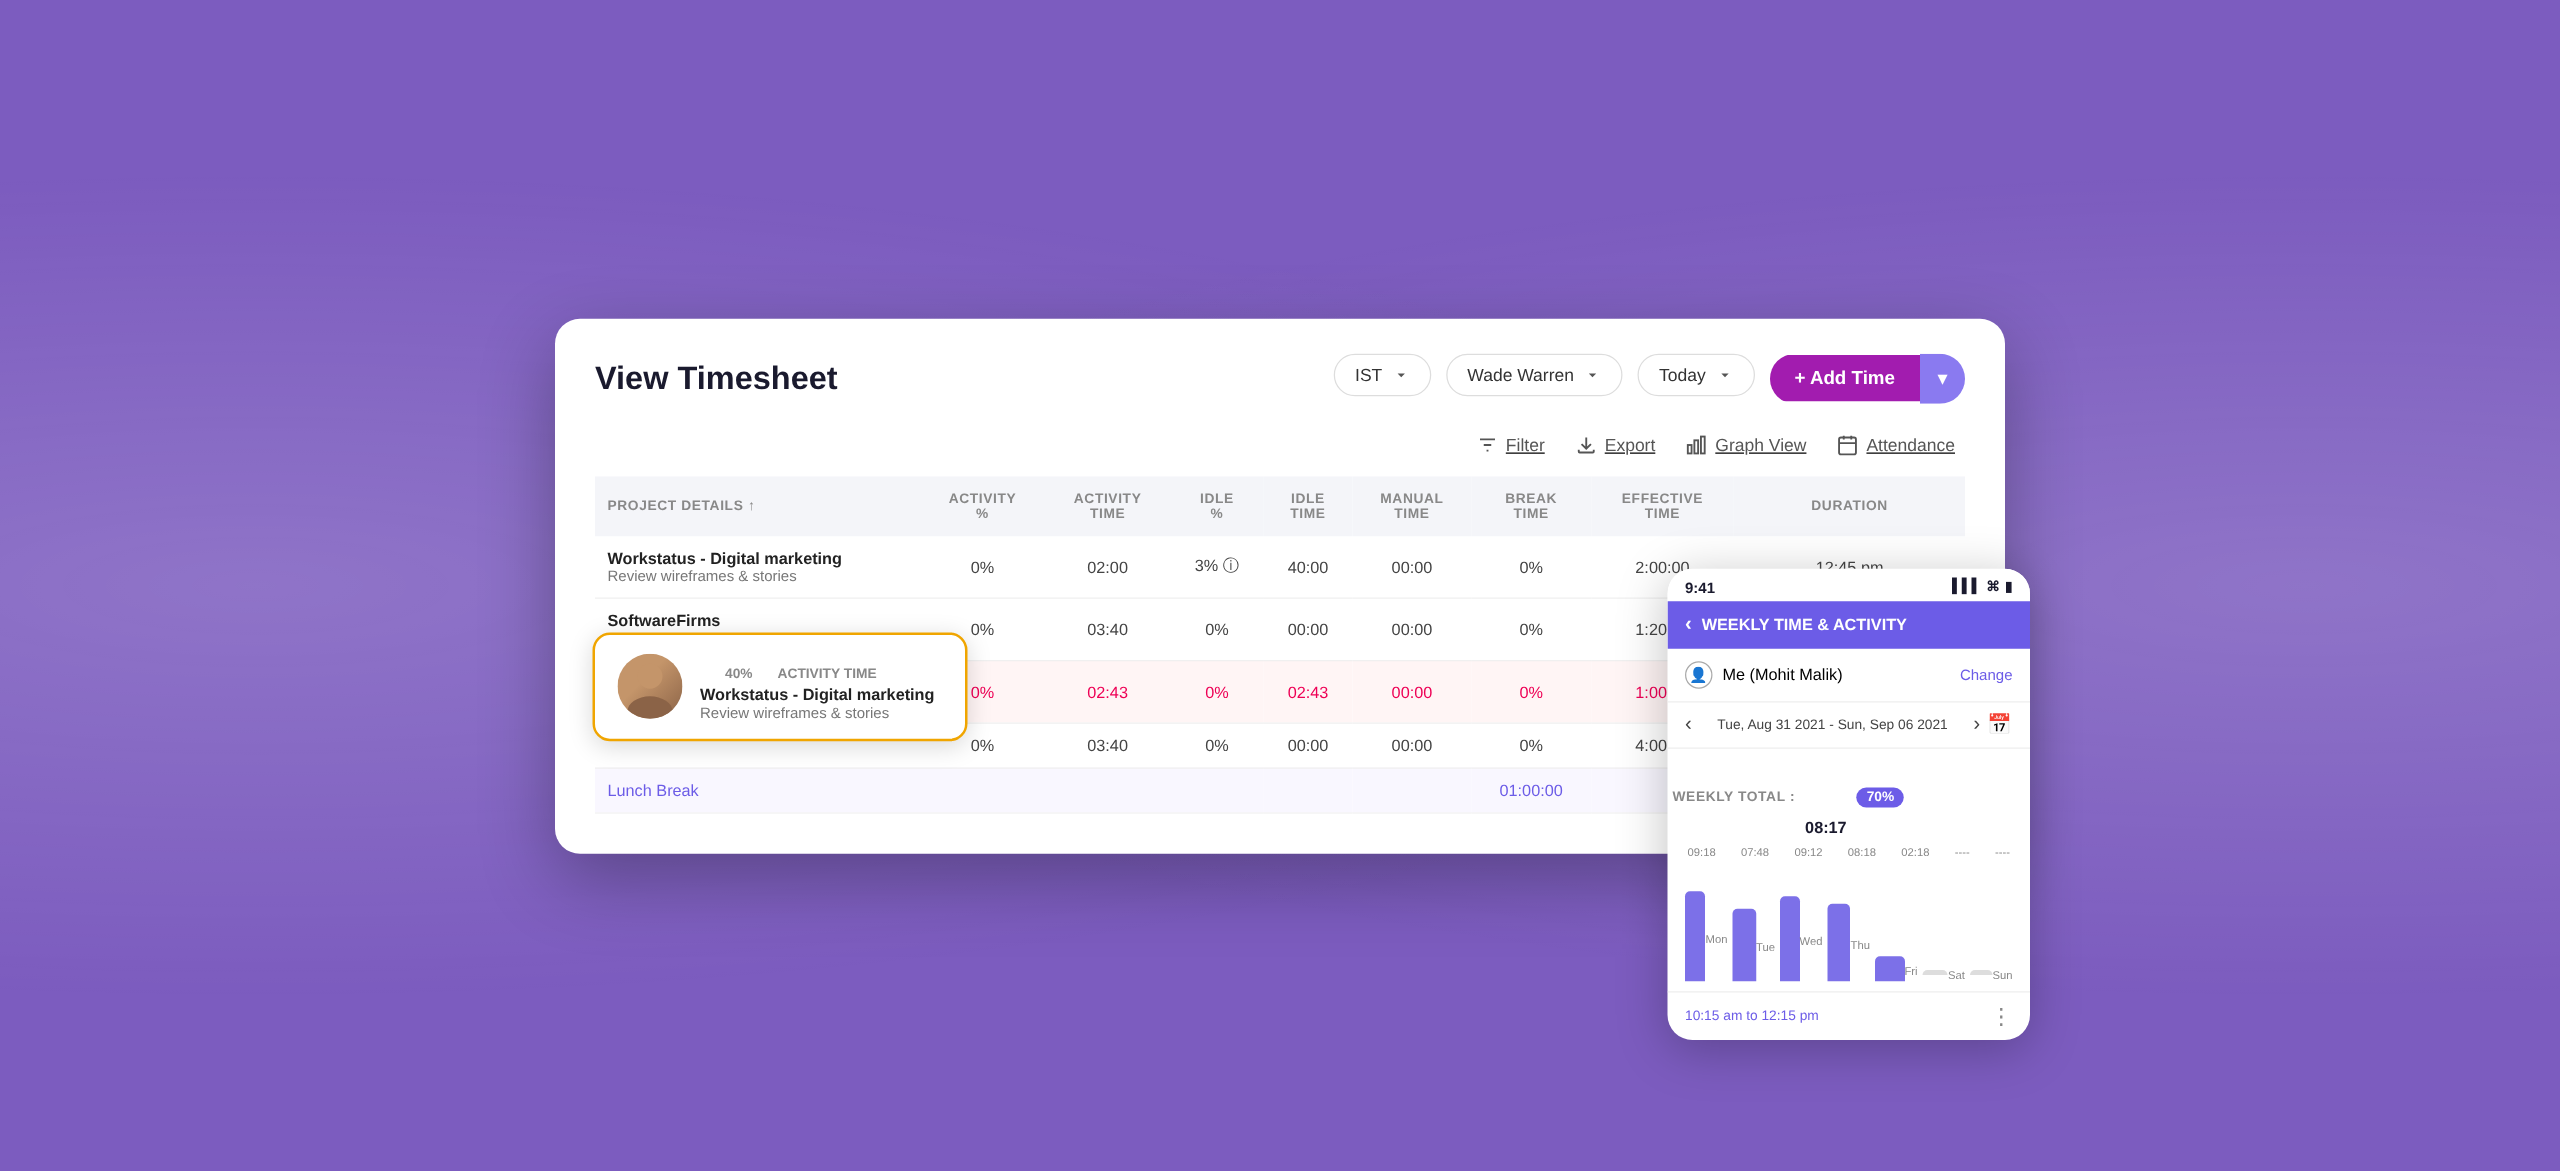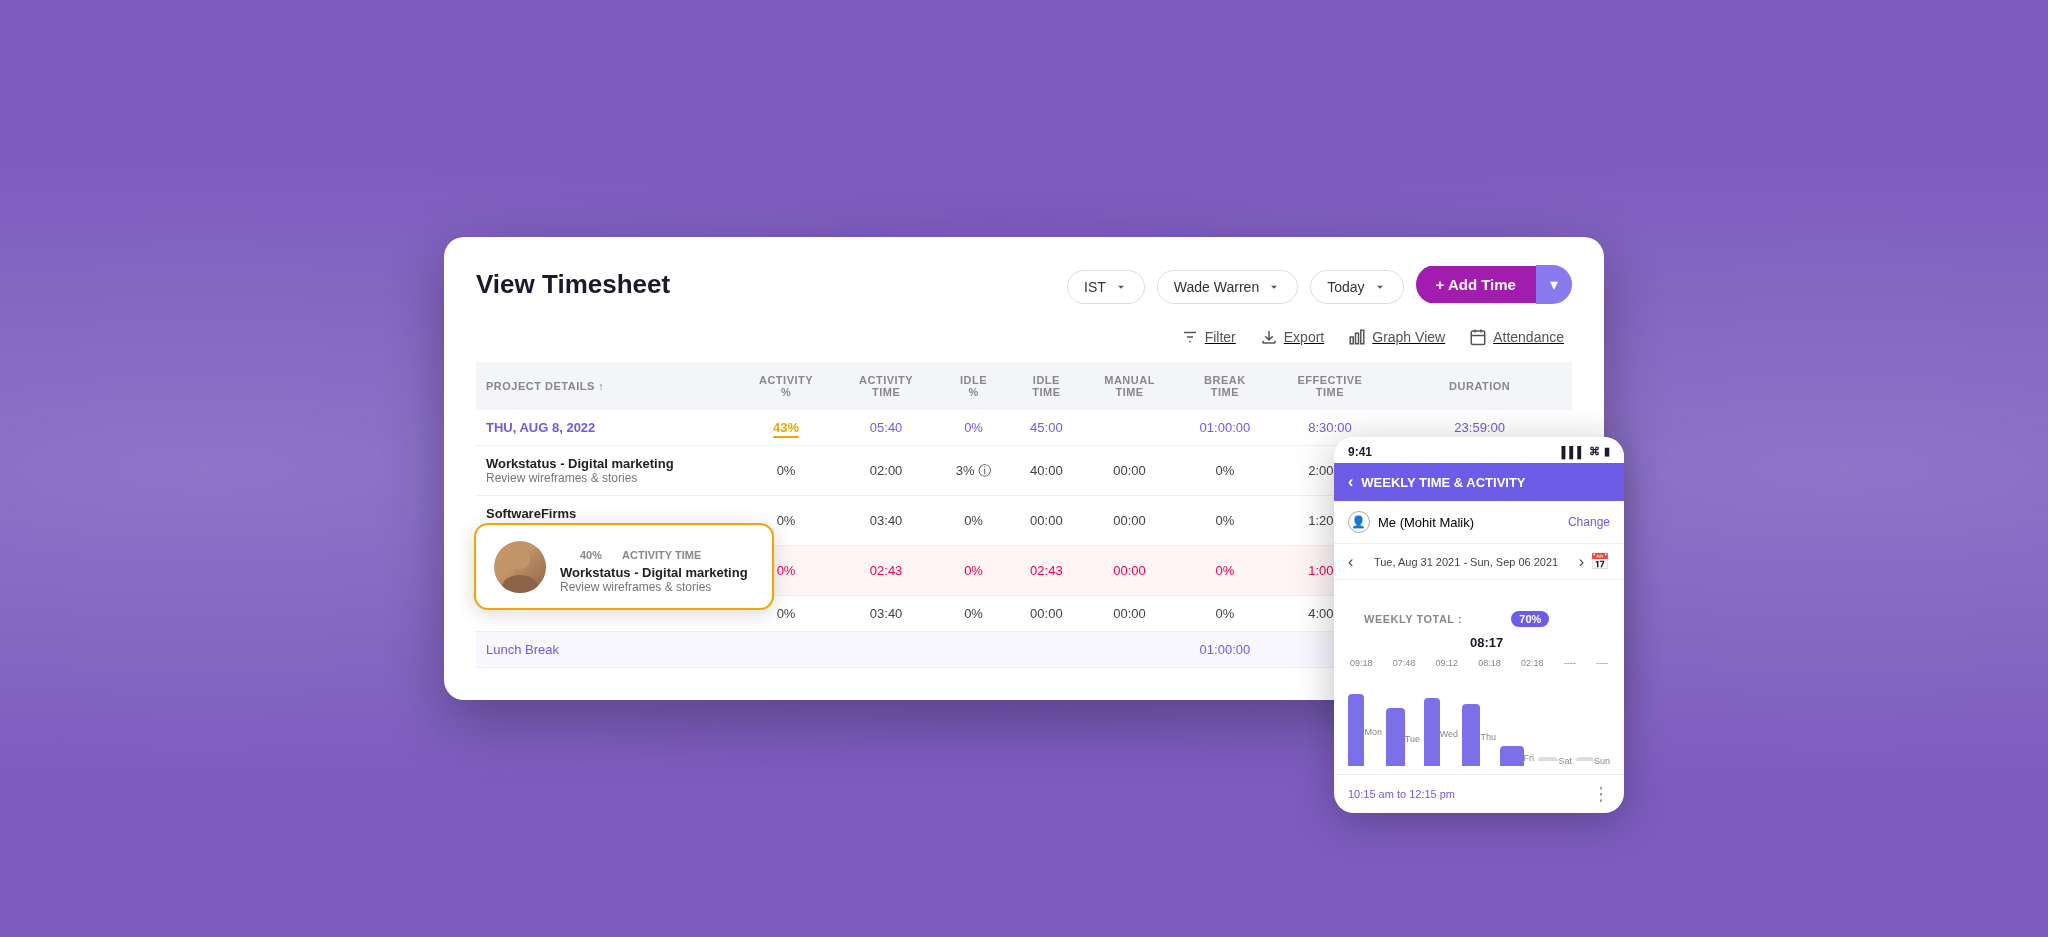--- a/index.html
+++ b/index.html
@@ -37,21 +37,21 @@
       margin-bottom: 24px;
     }
     .page-title {
       font-size: 26px;
       font-weight: 700;
       color: #1a1a2e;
       flex: 1;
     }
     .header-controls {
       display: flex;
-      align-items: flex-end;
+      align-items: flex-start;
       gap: 12px;
     }
     .dropdown-btn {
       display: flex;
       align-items: center;
       gap: 8px;
       border: 1.5px solid #ddd;
       border-radius: 25px;
       padding: 8px 16px;
       background: #fff;
@@ -278,21 +278,21 @@
       border-bottom: 1px solid #eee;
       font-size: 12px;
       color: #444;
     }
     .nav-arrow { font-size: 16px; color: #444; cursor: pointer; }
     .calendar-icon { font-size: 16px; color: #444; }
     .weekly-total-row {
       display: flex;
       align-items: center;
       gap: 8px;
-      padding: 8px 30px 4px;
+      padding: 8px 4px 4px;
     }
     .weekly-total-label { font-size: 11px; font-weight: 700; color: #888; letter-spacing: 0.5px; }
     .weekly-total-time { font-size: 13px; font-weight: 700; color: #1a1a2e; margin-top: 47px; }
     .pct-badge {
       background: #6c5ce7;
       color: #fff;
       border-radius: 10px;
       padding: 2px 8px;
       font-size: 11px;
       font-weight: 700;
@@ -422,33 +422,20 @@
           <th class="num-col">IDLE<br>%</th>
           <th class="num-col">IDLE<br>TIME</th>
           <th class="num-col">MANUAL<br>TIME</th>
           <th class="num-col">BREAK<br>TIME</th>
           <th class="num-col">EFFECTIVE<br>TIME</th>
           <th class="num-col">DURATION</th>
         </tr>
       </thead>
       <tbody>
 
-        <tr class="date-row">
-          <td class="project-cell">
-            <span class="date-label">THU, AUG 8, 2022</span>
-          </td>
-          <td><span class="activity-pct">43%</span></td>
-          <td class="purple-val">05:40</td>
-          <td class="purple-val">0%</td>
-          <td class="purple-val">45:00</td>
-          <td></td>
-          <td class="purple-val">01:00:00</td>
-          <td class="purple-val">8:30:00</td>
-          <td class="purple-val">23:59:00</td>
-        </tr>
 
         <tr>
           <td class="project-cell">
             <div class="project-name">Workstatus - Digital marketing</div>
             <div class="project-sub">Review wireframes &amp; stories</div>
           </td>
           <td>0%</td>
           <td>02:00</td>
           <td>3% ⓘ</td>
           <td>40:00</td>

